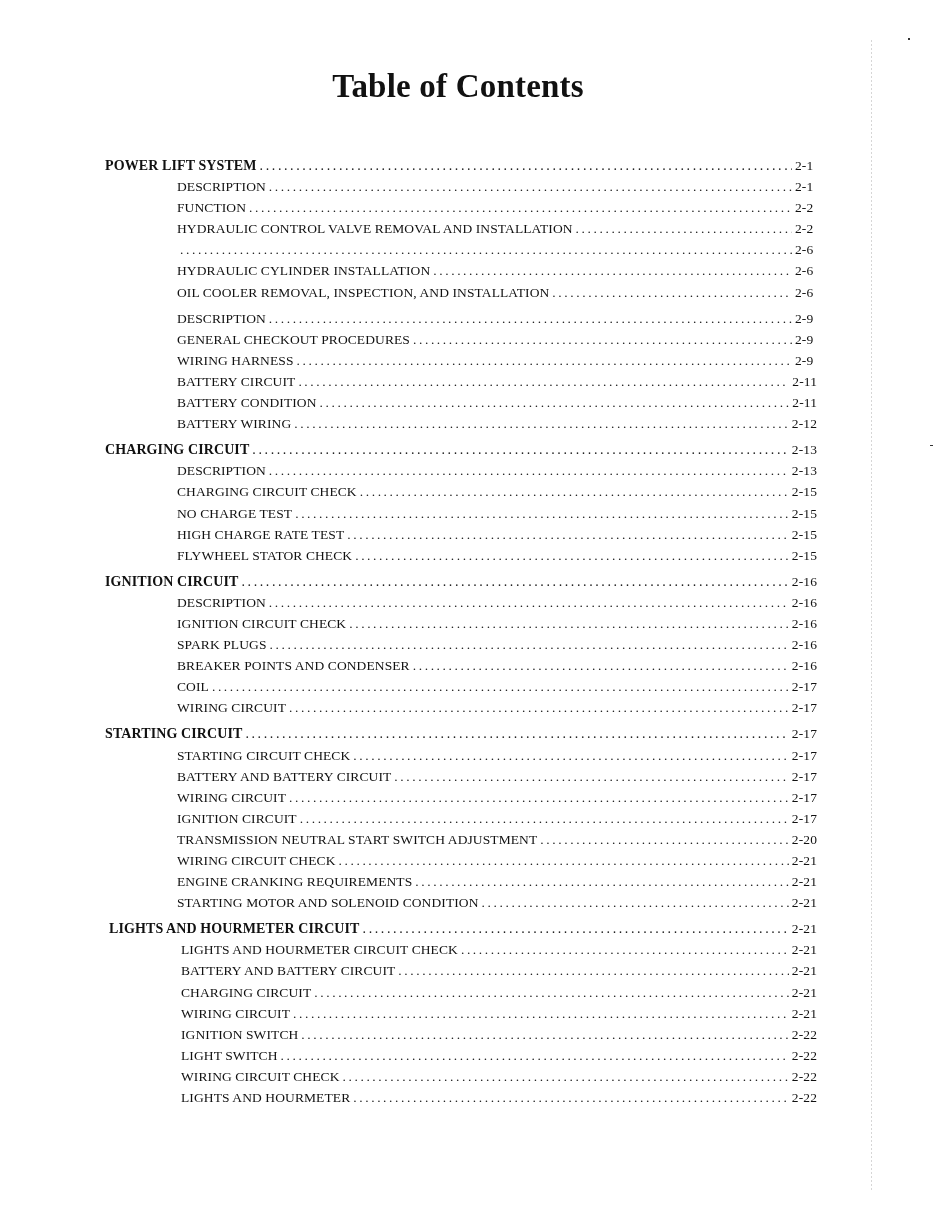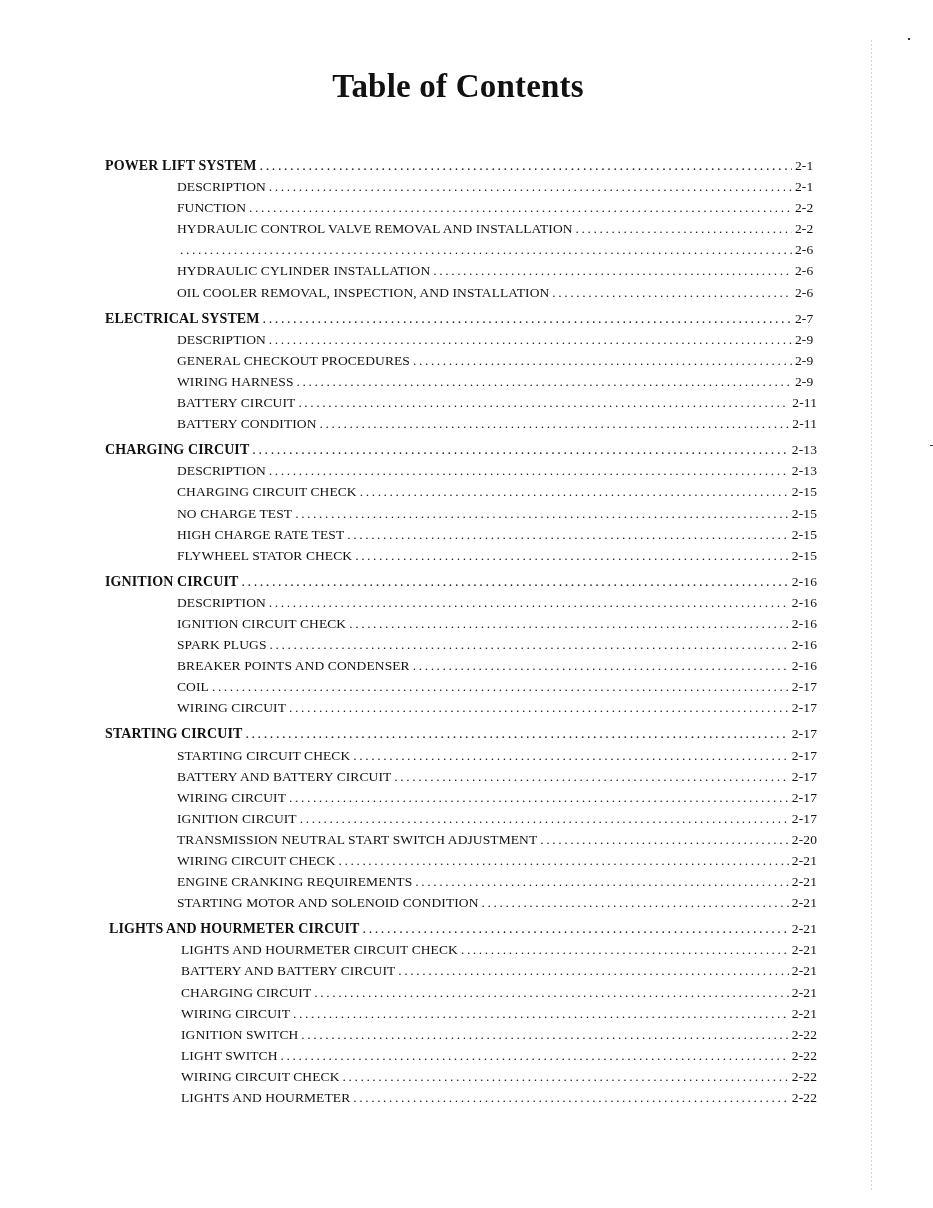--- a/index.html
+++ b/index.html
@@ -142,25 +142,20 @@
           <span class="page-num">2-6</span>
         </div>
       <div class="row sub">
           <span class="label">OIL COOLER REMOVAL, INSPECTION, AND INSTALLATION</span>
           <span class="leader"></span>
           <span class="page-num">2-6</span>
         </div>
     </div>
 
     <div class="section">
-      <div class="row heading">
-        <span class="label">ELECTRICAL SYSTEM</span>
-        <span class="leader"></span>
-        <span class="page-num">2-7</span>
-      </div>
       <div class="row sub">
           <span class="label">DESCRIPTION</span>
           <span class="leader"></span>
           <span class="page-num">2-9</span>
         </div>
       <div class="row sub">
           <span class="label">GENERAL CHECKOUT PROCEDURES</span>
           <span class="leader"></span>
           <span class="page-num">2-9</span>
         </div>
@@ -171,20 +166,25 @@
         </div>
       <div class="row sub">
           <span class="label">BATTERY CIRCUIT</span>
           <span class="leader"></span>
           <span class="page-num">2-11</span>
         </div>
       <div class="row sub">
           <span class="label">BATTERY CONDITION</span>
           <span class="leader"></span>
           <span class="page-num">2-11</span>
+        </div>
+      <div class="row sub">
+          <span class="label">BATTERY WIRING</span>
+          <span class="leader"></span>
+          <span class="page-num">2-12</span>
         </div>
     </div>
 
     <div class="section">
       <div class="row heading">
         <span class="label">CHARGING CIRCUIT</span>
         <span class="leader"></span>
         <span class="page-num">2-13</span>
       </div>
       <div class="row sub">

